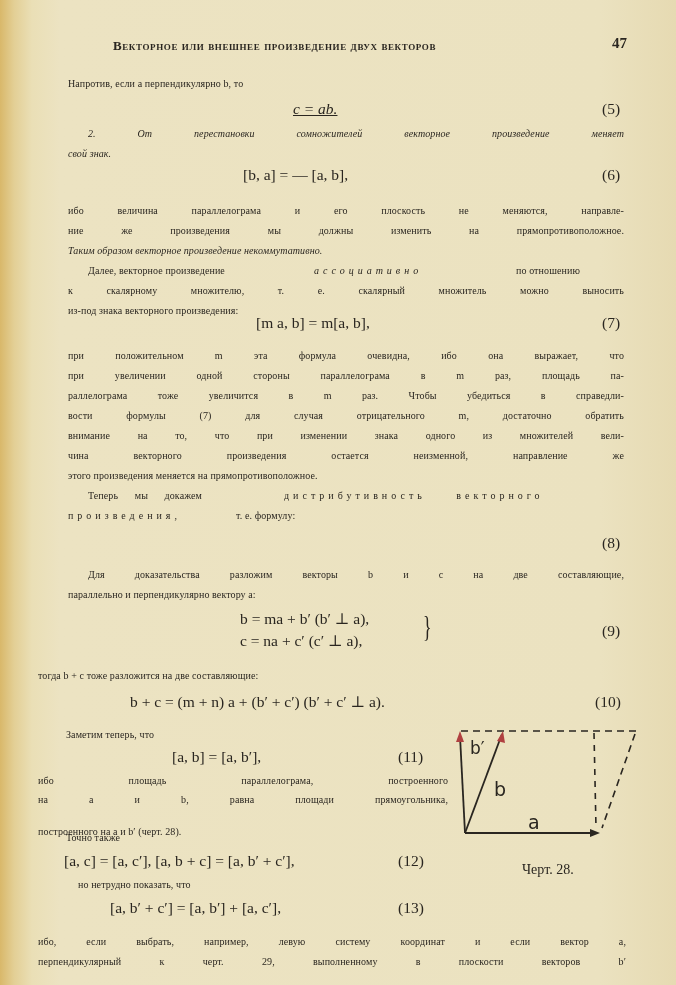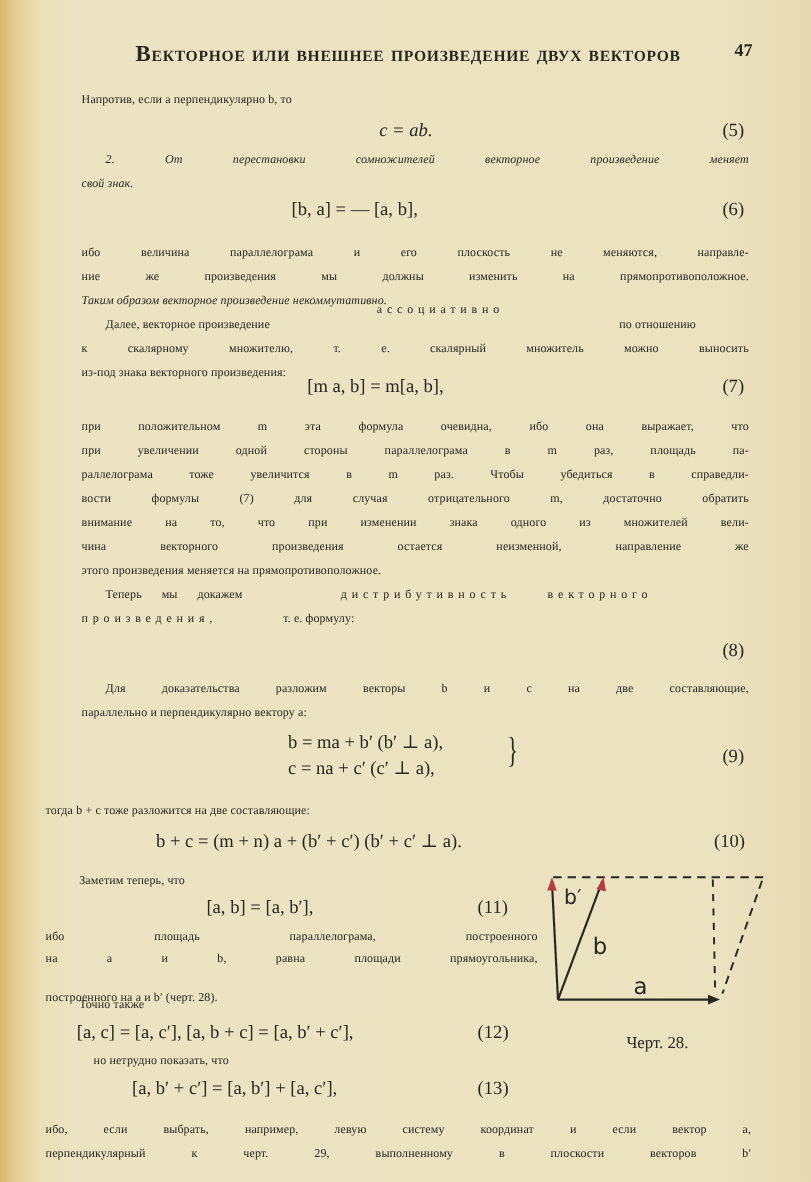--- a/index.html
+++ b/index.html
@@ -6,53 +6,53 @@
   body {
     width: 676px; height: 985px; overflow: hidden;
     background: linear-gradient(90deg, #d9b86a 0px, #e3cf95 14px, #eadfb6 32px, #ece3c2 60px, #ebe2c0 600px, #e6dab2 676px);
     font-family: "Liberation Serif", "DejaVu Serif", serif;
     color: #2a2620;
     position: relative;
   }
   .page { position: absolute; left: 0; top: 0; width: 676px; height: 985px; }
   .ln { position: absolute; white-space: nowrap; font-size: 10px; line-height: 18px; letter-spacing: 0.1px; }
   .just { text-align: justify; text-align-last: justify; }
-  .hdr { font-size: 19px; letter-spacing: 0.6px; font-variant: small-caps; font-weight: bold; text-align: center; }
+  .hdr { font-size: 13px; letter-spacing: 0.6px; font-variant: small-caps; font-weight: bold; text-align: center; }
   .pno { font-size: 15px; font-weight: bold; }
   .it { font-style: italic; }
   .sp { letter-spacing: 4px; }
   .eq { position: absolute; white-space: nowrap; font-size: 15.5px; line-height: 18px; }
   .eqn { position: absolute; white-space: nowrap; font-size: 15.5px; line-height: 18px; }
   .brace { position: absolute; font-size: 30px; line-height: 40px; font-weight: lighter; transform: scaleX(0.6); }
   .cap { position: absolute; font-size: 14px; }
   svg { position: absolute; left: 0; top: 0; }
 </style>
 </head>
 <body>
 
 <div class="page">
 
   <div class="ln hdr" style="left:113px; top:37px;">Векторное или внешнее произведение двух векторов</div>
   <div class="ln pno" style="left:612px; top:34px;">47</div>
 
   <div class="ln" style="left:68px; top:75px;">Напротив, если a перпендикулярно b, то</div>
-  <div class="eq it" style="left:316px; top:100px;">c = ab.</div>
+  <div class="eq it" style="left:293px; top:100px;text-decoration:underline;">c = ab.</div>
   <div class="eqn" style="left:602px; top:100px;">(5)</div>
 
   <div class="ln it just" style="left:88px; top:125px; width:536px;">2. От перестановки сомножителей векторное произведение меняет</div>
   <div class="ln it" style="left:68px; top:145px;">свой знак.</div>
   <div class="eq" style="left:243px; top:166px;">[b, a] = — [a, b],</div>
   <div class="eqn" style="left:602px; top:166px;">(6)</div>
 
   <div class="ln just" style="left:68px; top:202px; width:556px;">ибо величина параллелограма и его плоскость не меняются, направле-</div>
   <div class="ln just" style="left:68px; top:222px; width:556px;">ние же произведения мы должны изменить на прямопротивоположное.</div>
   <div class="ln it" style="left:68px; top:242px;">Таким образом векторное произведение некоммутативно.</div>
 
   <div class="ln" style="left:88px; top:262px;">Далее, векторное произведение</div>
-  <div class="ln sp" style="left:314px; top:250px;">ассоциативно</div>
+  <div class="ln sp" style="left:314px; top:262px;font-style:italic;">ассоциативно</div>
   <div class="ln" style="left:516px; top:262px;">по отношению</div>
   <div class="ln just" style="left:68px; top:282px; width:556px;">к скалярному множителю, т. е. скалярный множитель можно выносить</div>
   <div class="ln" style="left:68px; top:302px;">из-под знака векторного произведения:</div>
   <div class="eq" style="left:256px; top:314px;">[m a, b] = m[a, b],</div>
   <div class="eqn" style="left:602px; top:314px;">(7)</div>
 
   <div class="ln just" style="left:68px; top:347px; width:556px;">при положительном m эта формула очевидна, ибо она выражает, что</div>
   <div class="ln just" style="left:68px; top:367px; width:556px;">при увеличении одной стороны параллелограма в m раз, площадь па-</div>
   <div class="ln just" style="left:68px; top:387px; width:556px;">раллелограма тоже увеличится в m раз. Чтобы убедиться в справедли-</div>
   <div class="ln just" style="left:68px; top:407px; width:556px;">вости формулы (7) для случая отрицательного m, достаточно обратить</div>

